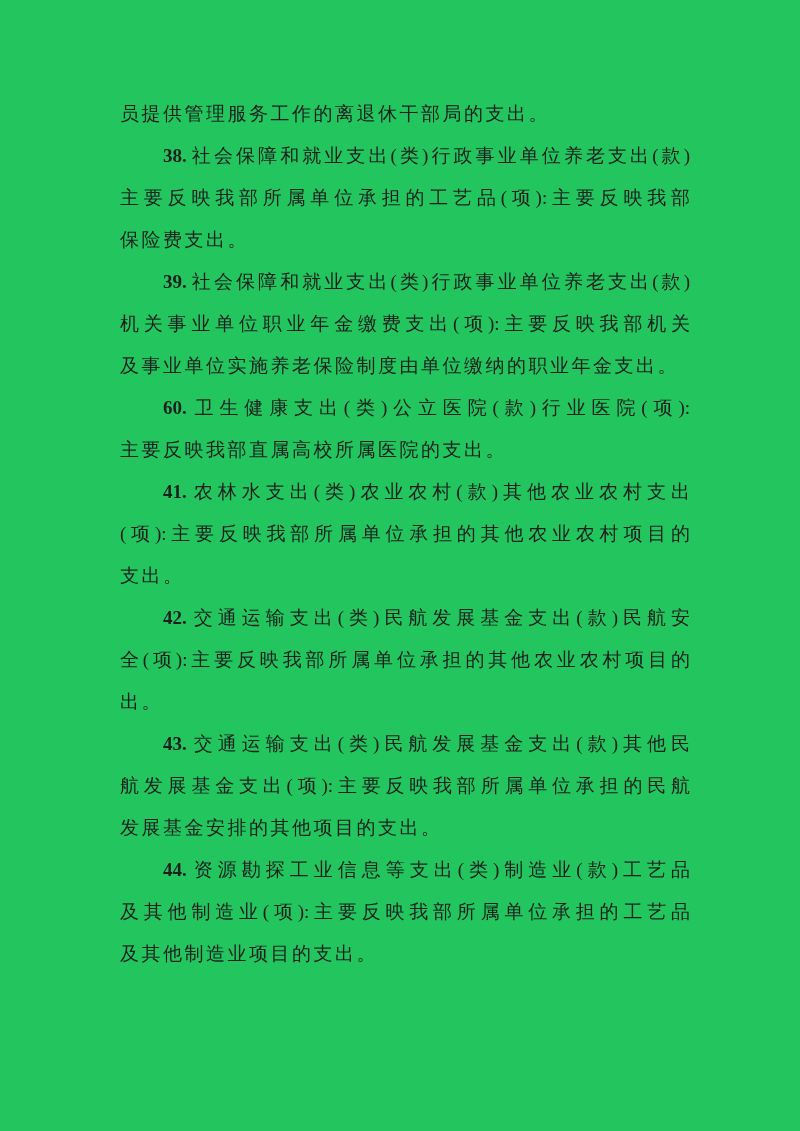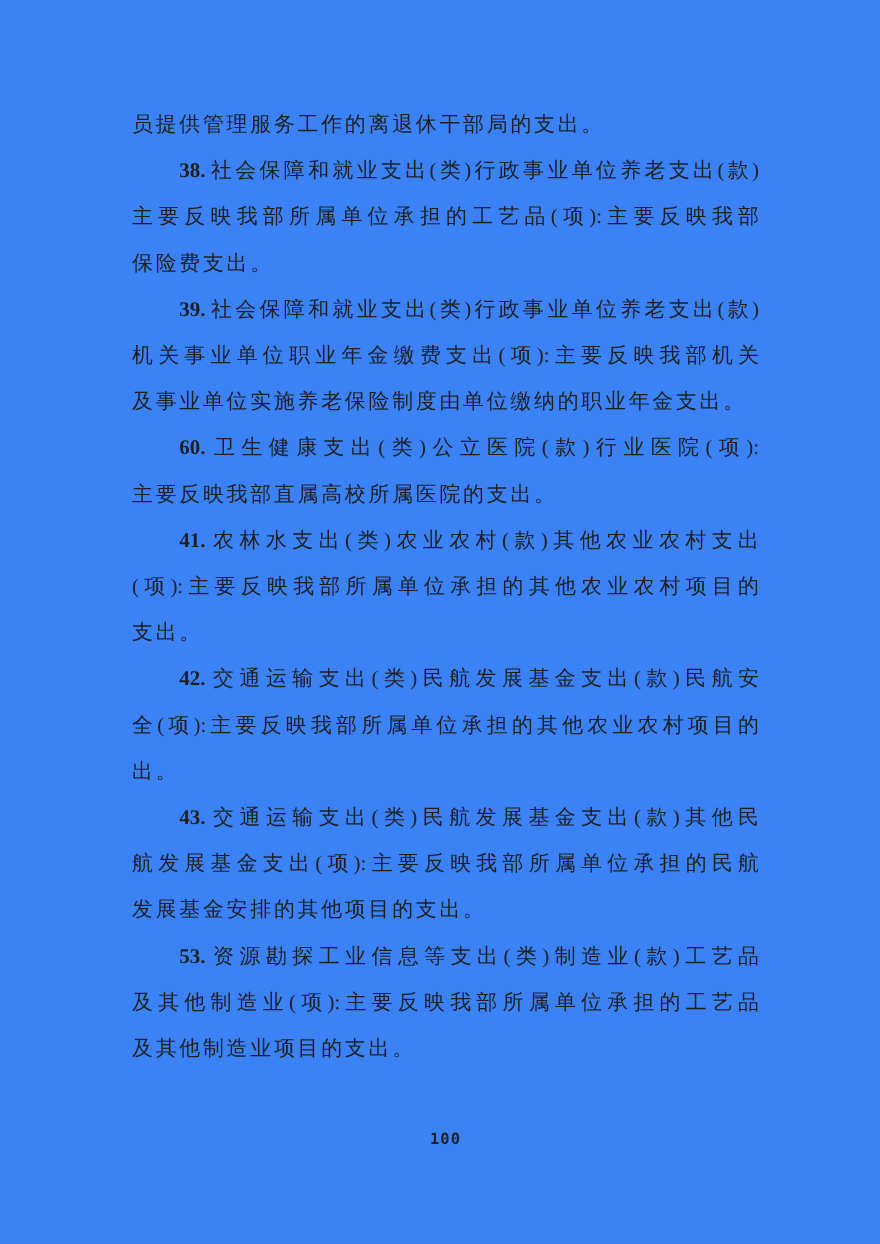--- a/index.html
+++ b/index.html
@@ -55,38 +55,37 @@
     font-weight: bold;
     font-size: 14px;
     line-height: 20px;
     letter-spacing: 1px;
     color: #222222;
   }
 </style>
 </head>
 <body>
 
-<div class="page" style="background: #3b82f6; color: rgb(31, 31, 31);">
+<div class="page" style="background: #22c55e; color: rgb(31, 31, 31);">
   <div class="content" id="lines-container">
       <div class="line plain">员提供管理服务工作的离退休干部局的支出。</div>
       <div class="line justify indent"><b class="pnum">38.</b>社会保障和就业支出(类)行政事业单位养老支出(款)</div>
       <div class="line justify">主要反映我部所属单位承担的工艺品(项):主要反映我部</div>
       <div class="line plain">保险费支出。</div>
       <div class="line justify indent"><b class="pnum">39.</b>社会保障和就业支出(类)行政事业单位养老支出(款)</div>
       <div class="line justify">机关事业单位职业年金缴费支出(项):主要反映我部机关</div>
       <div class="line plain">及事业单位实施养老保险制度由单位缴纳的职业年金支出。</div>
       <div class="line justify indent"><b class="pnum">60.</b>卫生健康支出(类)公立医院(款)行业医院(项):</div>
       <div class="line plain">主要反映我部直属高校所属医院的支出。</div>
       <div class="line justify indent"><b class="pnum">41.</b>农林水支出(类)农业农村(款)其他农业农村支出</div>
       <div class="line justify">(项):主要反映我部所属单位承担的其他农业农村项目的</div>
       <div class="line plain">支出。</div>
       <div class="line justify indent"><b class="pnum">42.</b>交通运输支出(类)民航发展基金支出(款)民航安</div>
       <div class="line justify">全(项):主要反映我部所属单位承担的其他农业农村项目的</div>
       <div class="line plain">出。</div>
       <div class="line justify indent"><b class="pnum">43.</b>交通运输支出(类)民航发展基金支出(款)其他民</div>
       <div class="line justify">航发展基金支出(项):主要反映我部所属单位承担的民航</div>
       <div class="line plain">发展基金安排的其他项目的支出。</div>
-      <div class="line justify indent"><b class="pnum">53.</b>资源勘探工业信息等支出(类)制造业(款)工艺品</div>
+      <div class="line justify indent"><b class="pnum">44.</b>资源勘探工业信息等支出(类)制造业(款)工艺品</div>
       <div class="line justify">及其他制造业(项):主要反映我部所属单位承担的工艺品</div>
       <div class="line plain">及其他制造业项目的支出。</div>
     </div>
-  <div class="page-number">100</div>
 </div>
 
 </body></html>

